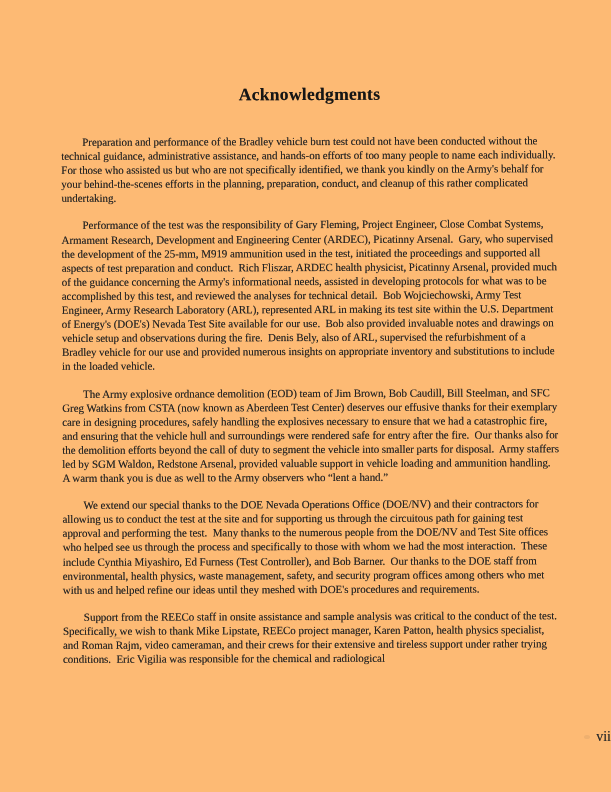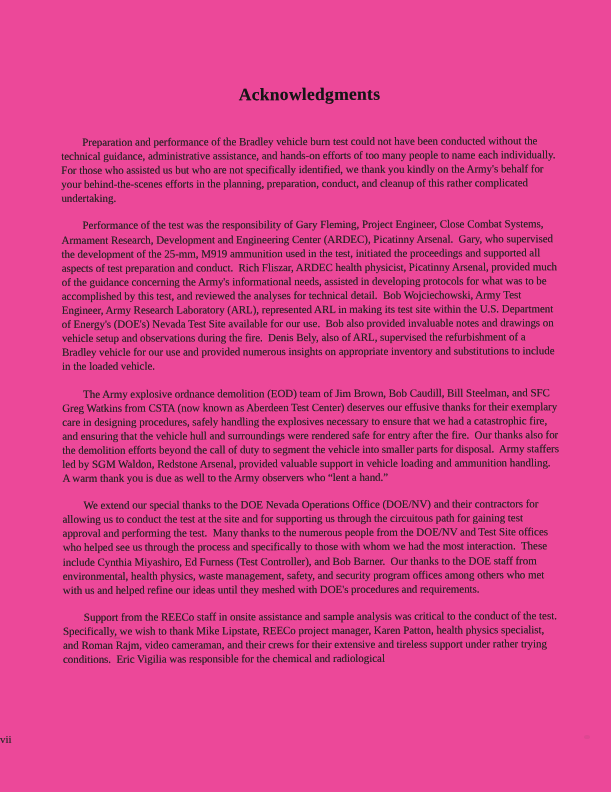--- a/index.html
+++ b/index.html
@@ -5,21 +5,21 @@
   html, body {
     margin: 0;
     padding: 0;
     background: #e8e8e6;
   }
   .page {
     position: relative;
     width: 611px;
     height: 792px;
     margin: 0 auto;
-    background: #ec4899;
+    background: #fdba74;
     overflow: hidden;
     font-family: "Liberation Serif", "DejaVu Serif", serif;
     color: #1e1e1e;
   }
   .content {
     position: absolute;
     left: 61px;
     top: 84px;
     width: 497px;
     transform: rotate(-0.2deg);
@@ -43,22 +43,22 @@
     text-align: left;
     white-space: pre-wrap;
     color: #222;
     text-shadow: 0 0.2px 0.55px rgba(35,35,35,0.5);
   }
   .page-number {
     position: absolute;
     left: 0;
     bottom: 47px;
     width: 100%;
-    text-align: left;
-    font-size: 11px;
+    text-align: right;
+    font-size: 14px;
     color: #2a2a2a;
     text-shadow: 0 0.2px 0.5px rgba(35,35,35,0.45);
   }
   
   .speck {
     position: absolute;
     background: rgba(60,60,60,0.16);
     border-radius: 50%;
   }
   .speck-1 { left: 113px; top: 637px; width: 9px; height: 2px; }

